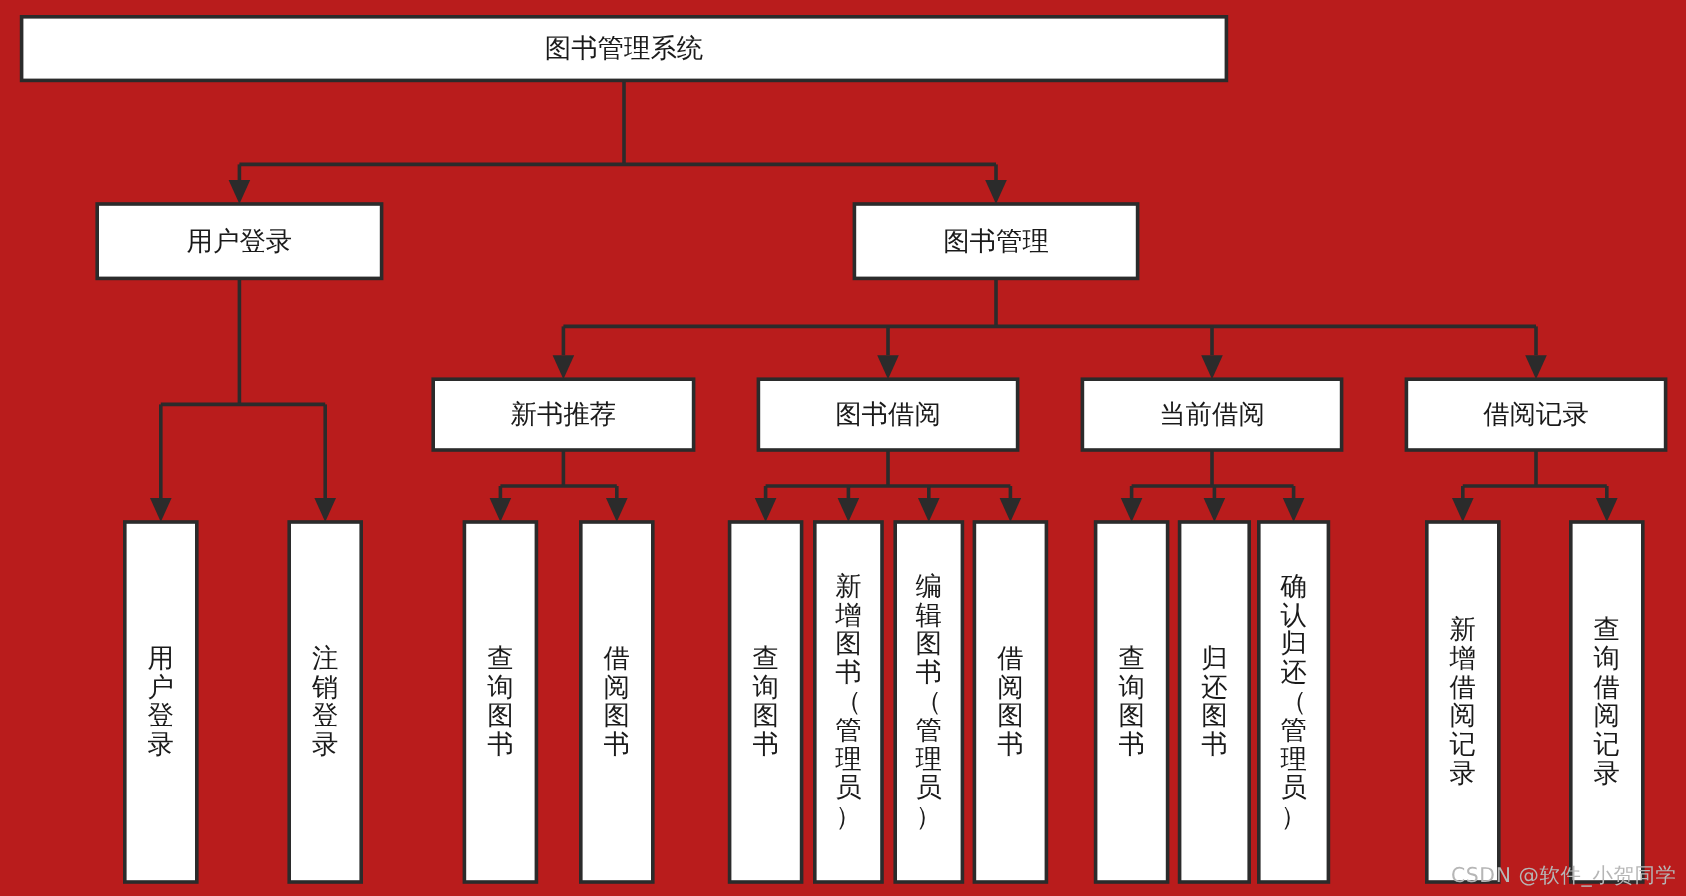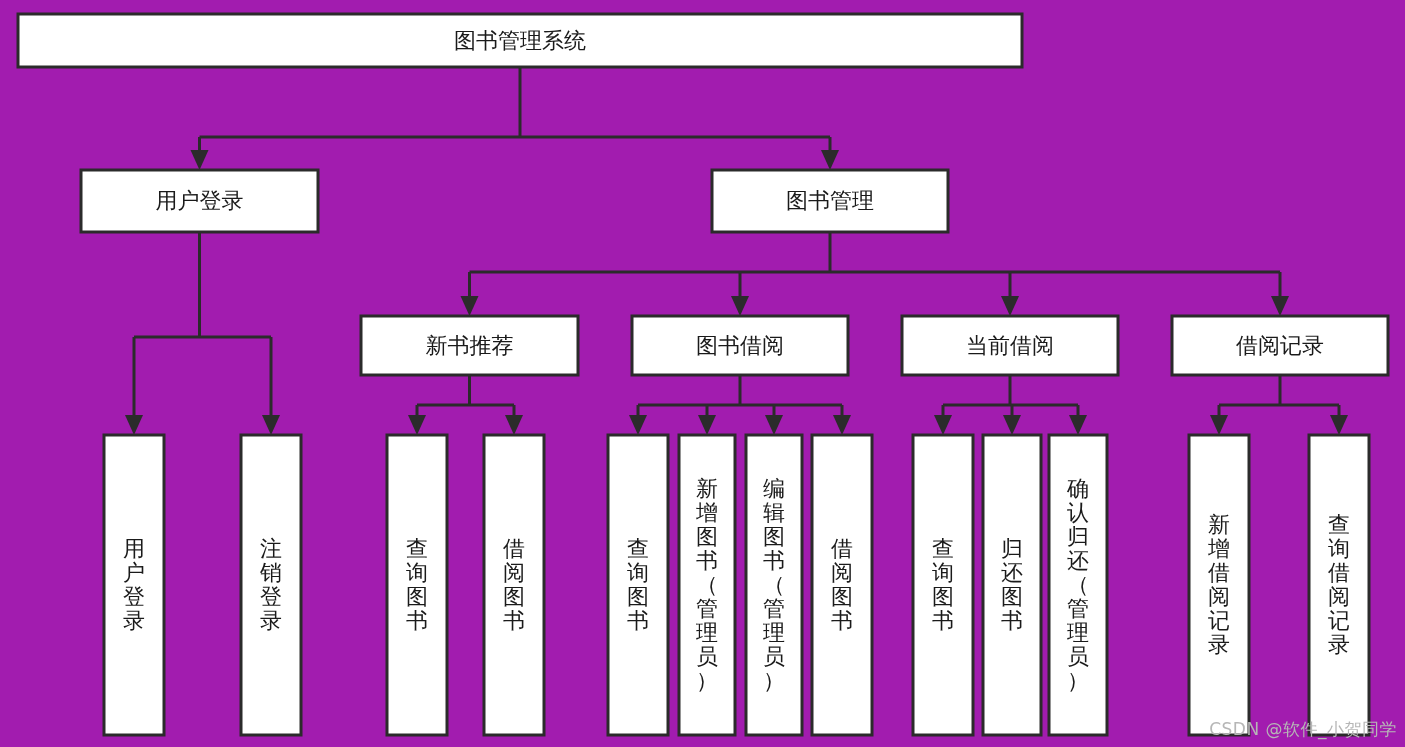--- a/index.html
+++ b/index.html
@@ -1,20 +1,20 @@
 <!DOCTYPE html>
 <html><head>
 <meta charset="utf-8">
 <style>
   html,body{margin:0;padding:0;background:#ffffff;}
   body{
     font-family:"DejaVu Sans","Liberation Sans",sans-serif;
     width:1405px;height:747px;overflow:hidden;
   }
-  #stage{position:relative;width:1405px;height:747px;background:#a21caf;}
+  #stage{position:relative;width:1405px;height:747px;background:#b91c1c;}
   svg#diagram{position:absolute;left:0;top:0;width:1405px;height:747px;display:block;}
   .box{fill:#ffffff;stroke:#2b2b2b;stroke-width:3;}
   .conn{stroke:#2b2b2b;stroke-width:3;fill:none;stroke-linecap:butt;}
   .arrowhead{fill:#2b2b2b;stroke:none;}
   .node-label{
     font-family:"DejaVu Sans","Liberation Sans",sans-serif;
     fill:#1a1a1a;font-size:22px;text-anchor:middle;dominant-baseline:middle;
   }
   .vlabel{
     font-family:"DejaVu Sans","Liberation Sans",sans-serif;

